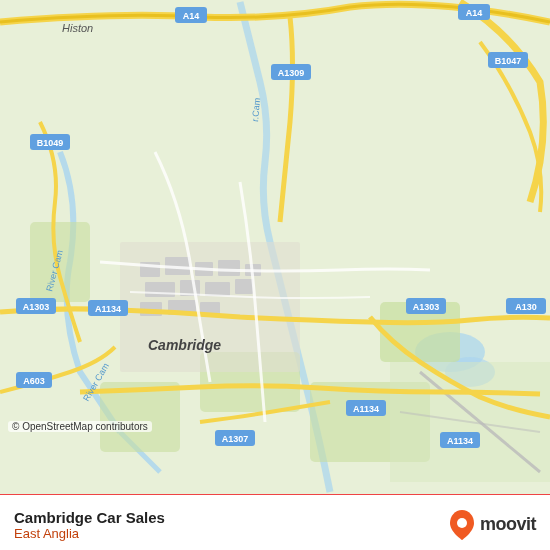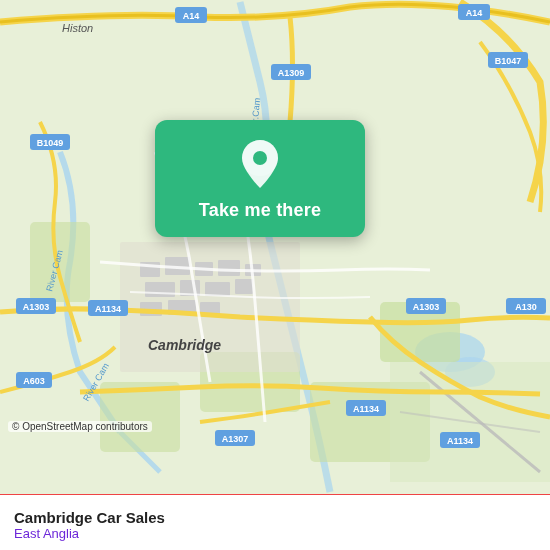--- a/index.html
+++ b/index.html
@@ -73,21 +73,21 @@
     }
 
     #footer-location {
       font-size: 15px;
       font-weight: 700;
       color: #222;
     }
 
     #footer-region {
       font-size: 13px;
-      color: #6d28d9;
+      color: #c2410c;
     }
 
     #moovit-logo {
       display: flex;
       align-items: center;
       gap: 4px;
     }
 
     #moovit-pin {
       width: 28px;
@@ -222,33 +222,32 @@
 
     <text x="62" y="30" font-size="11" font-style="italic" fill="#555">Histon</text>
 
     <text x="148" y="348" font-size="14" font-weight="bold" font-style="italic" fill="#444">Cambridge</text>
 
     <text x="52" y="290" font-size="9" fill="#5599cc" transform="rotate(-75, 52, 290)">River Cam</text>
     <text x="88" y="400" font-size="9" fill="#5599cc" transform="rotate(-60, 88, 400)">River Cam</text>
     <text x="258" y="120" font-size="9" fill="#5599cc" transform="rotate(-85, 258, 120)">r.Cam</text>
   </svg>
 
-  <div id="card">
-
-    <svg id="card-pin-icon" viewBox="0 0 44 52" xmlns="http://www.w3.org/2000/svg">
-      <circle cx="22" cy="20" r="18" fill="white" opacity="0.25"></circle>
-      <path d="M22 2 C12 2 4 10 4 20 C4 32 22 50 22 50 C22 50 40 32 40 20 C40 10 32 2 22 2 Z" fill="white" opacity="0.9"></path>
-      <circle cx="22" cy="20" r="7" fill="#2eb87e"></circle>
-    </svg>
-    <span id="card-label">Take me there</span>
-  </div>
 
   <div id="attribution">
     <span>© OpenStreetMap contributors</span>
   </div>
 </div>
 
 <div id="footer">
   <div id="footer-text-block">
     <div id="footer-location">Cambridge Car Sales</div>
     <div id="footer-region">East Anglia</div>
   </div>
+  <div id="moovit-logo">
+
+    <svg id="moovit-pin" viewBox="0 0 28 32" xmlns="http://www.w3.org/2000/svg">
+      <path d="M14 1 C7 1 2 7 2 14 C2 23 14 31 14 31 C14 31 26 23 26 14 C26 7 21 1 14 1 Z" fill="#f05a22"></path>
+      <circle cx="14" cy="14" r="5" fill="white"></circle>
+    </svg>
+    <span id="moovit-text">moovit</span>
+  </div>
 </div>
 
 </body></html>

